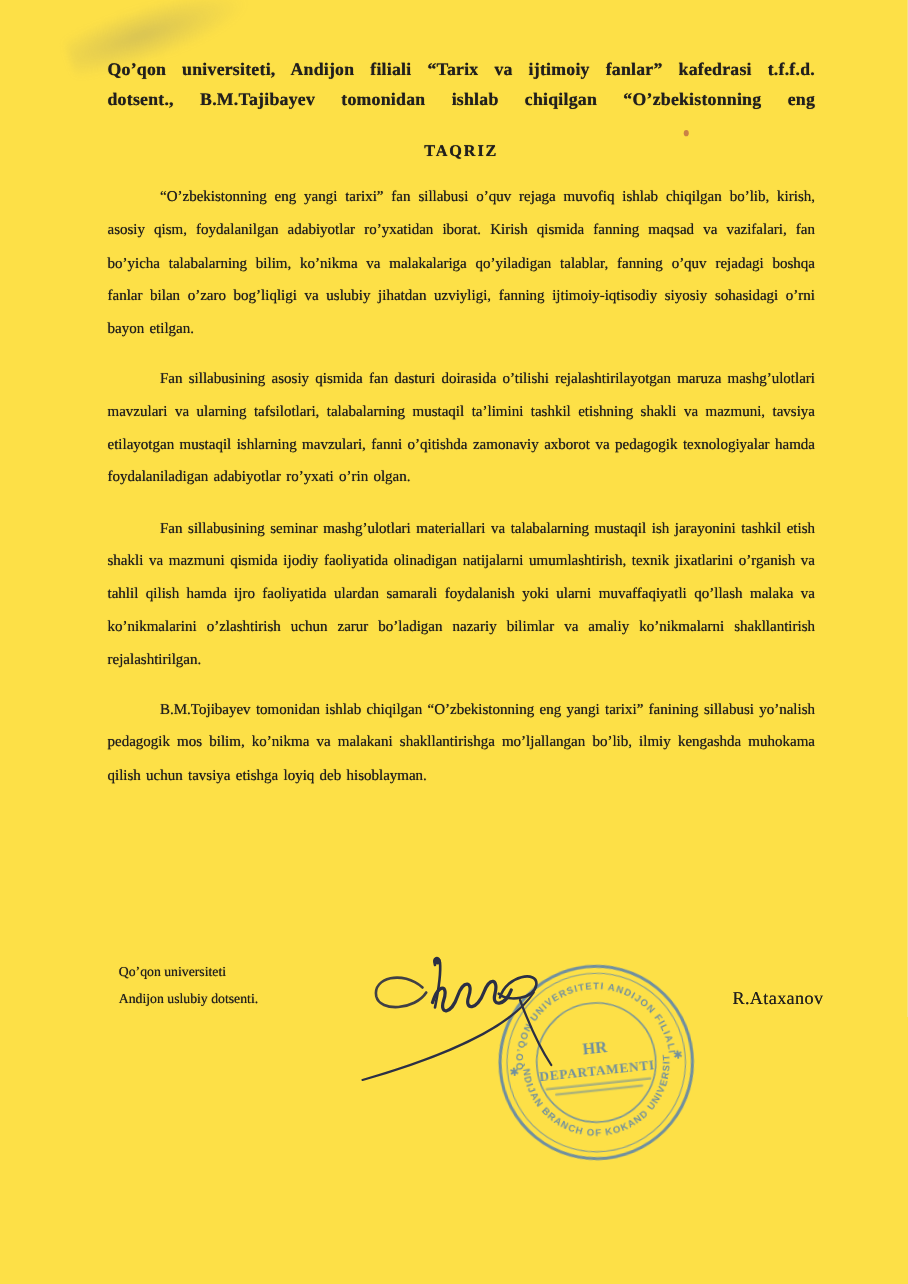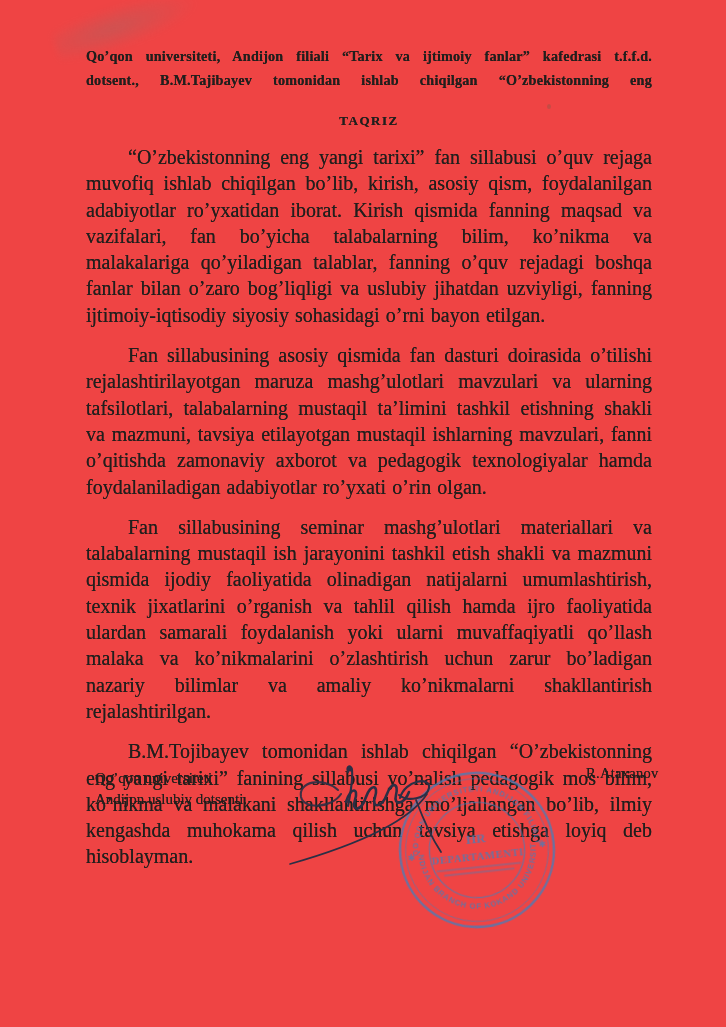--- a/index.html
+++ b/index.html
@@ -4,21 +4,21 @@
 <style>
   html,body{margin:0;padding:0;}
   body{
     width:726px;height:1027px;
     background:#e8e8e6;
     font-family:"Liberation Serif","DejaVu Serif",serif;
   }
   .page{
     position:relative;
     width:726px;height:1027px;
-    background:#ef4444;
+    background:#fde047;
     color:#211f1d;
     overflow:hidden;
   }
   
   .smudge{
     position:absolute;left:52px;top:2px;width:150px;height:44px;
     background:radial-gradient(ellipse at 40% 50%, rgba(120,120,118,0.28), rgba(120,120,118,0) 70%);
     transform:rotate(-18deg);
     filter:blur(3px);
   }
@@ -46,35 +46,35 @@
   .doc-title{
     margin-top:21px;
     text-align:center;
     font-weight:bold;
     font-size:13px;
     letter-spacing:1.5px;
   }
   .body-para{
     margin:0;
     margin-top:14px;
-    font-size:20px;
+    font-size:12px;
     line-height:26.3px;
     text-align:justify;
     text-indent:42px;
     word-spacing:1.2px;
   }
   .body-para.first{margin-top:15px;}
   
   .signoff-left{
     position:absolute;left:95px;top:768px;
-    font-size:15px;line-height:21px;
+    font-size:11px;line-height:21px;
     text-shadow:0 0 .55px rgba(30,28,26,.85);
   }
   .signer-name{
-    position:absolute;left:586px;top:765px;
+    position:absolute;left:586px;top:791px;
     font-size:14.5px;letter-spacing:.3px;
     text-shadow:0 0 .5px rgba(30,28,26,.8);
   }
   .signature-svg{
     position:absolute;left:288px;top:750px;
     width:192px;height:128px;
   }
   .stamp-svg{
     position:absolute;left:396px;top:769px;
     width:162px;height:162px;

